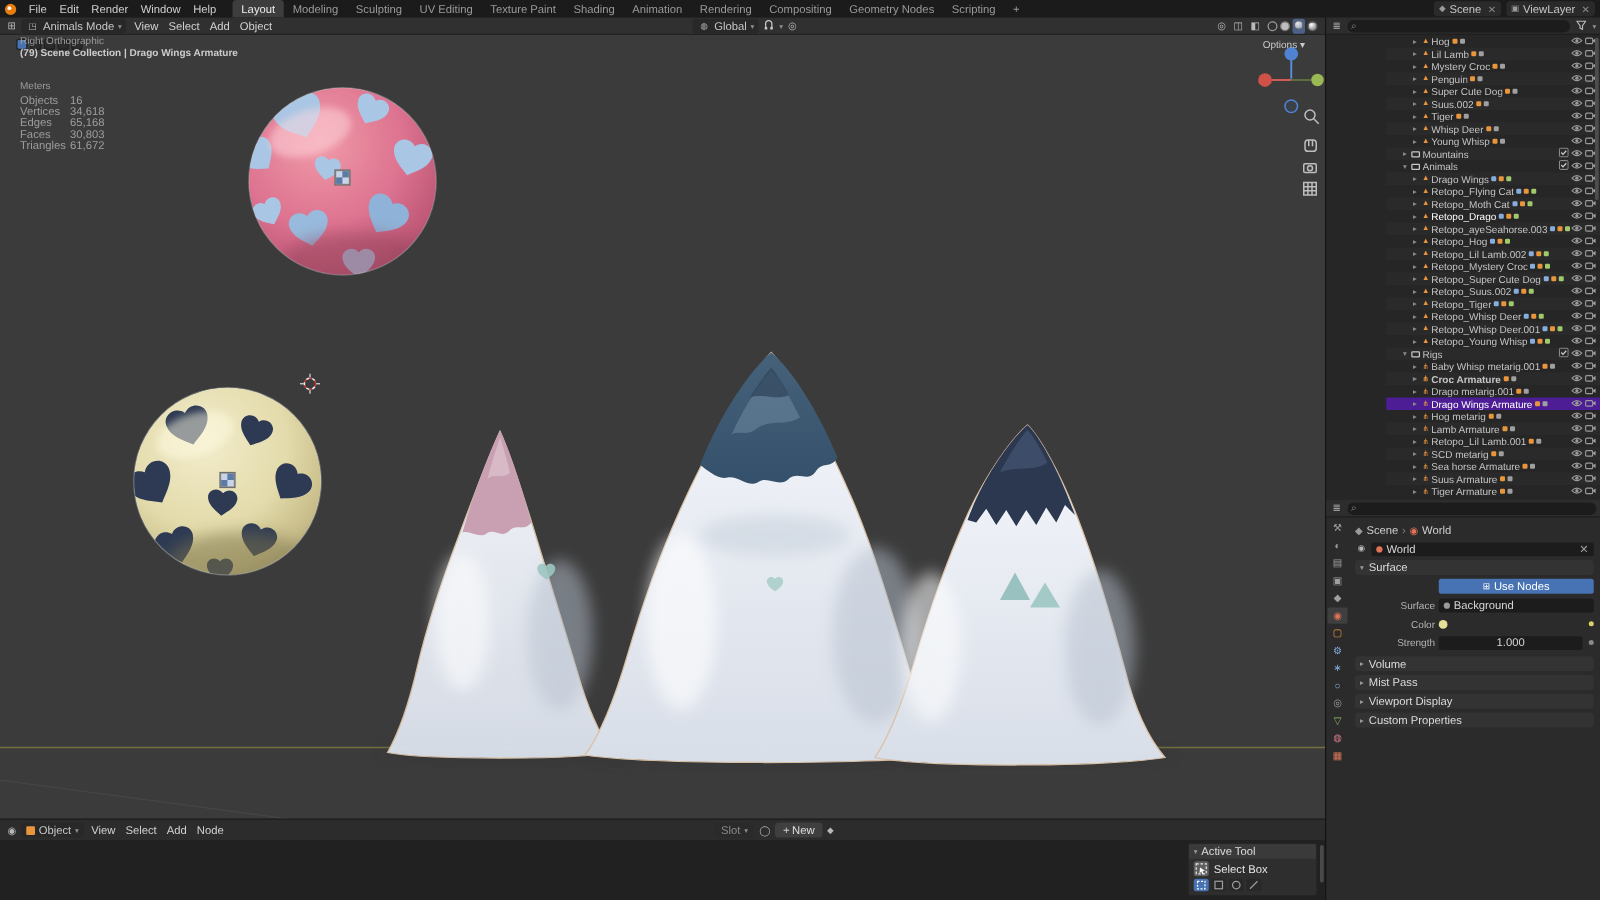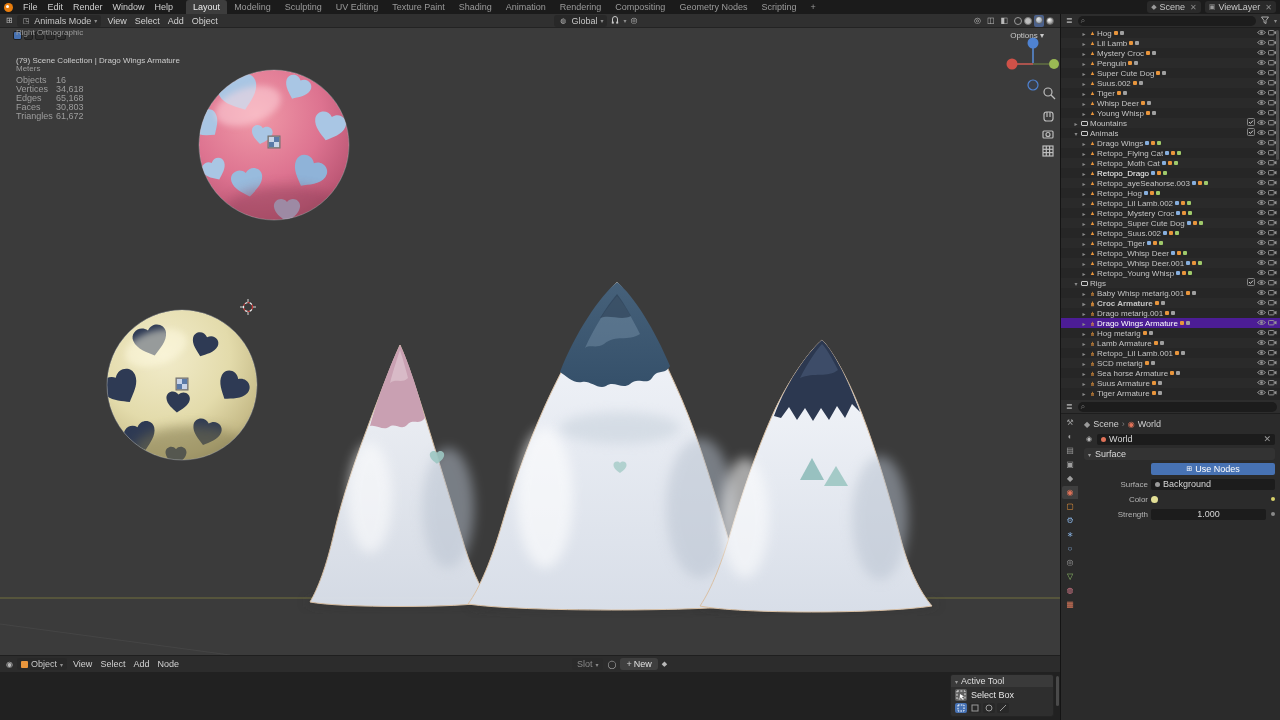--- a/index.html
+++ b/index.html
@@ -42,21 +42,21 @@
   .vpt{width:9px;height:9px;background:#2b2b2b;border-radius:2px;border:1px solid #1f1f1f;}
   .vpt.on{background:#4772b3;}
   #vp-options{position:absolute;right:16px;top:3px;color:#c9c9c9;font-size:8px;}
   
   #outliner{position:absolute;left:1061px;top:14px;width:219px;height:386px;background:#262626;}
   #ol-header{height:14px;background:#2d2d2d;border-bottom:1px solid #1e1e1e;display:flex;align-items:center;gap:3px;padding:0 3px;}
   .search{flex:1;background:#1c1c1c;border:none;border-radius:6px;height:10px;color:#bbb;font-size:8px;padding:0 4px 0 12px;outline:none;}
   .search-wrap{flex:1;position:relative;display:flex;}
   .search-glyph{position:absolute;left:3px;top:0px;color:#8a8a8a;font-size:8px;}
   #outliner-rows{position:absolute;top:14px;left:0;right:0;bottom:0;overflow:hidden;}
-  .ol-row{height:10px;display:flex;align-items:center;font-size:8px;padding-right:3px;color:#c4c4c4;}
+  .ol-row{height:10px;display:flex;align-items:center;font-size:8px;padding-right:3px;color:#c4c4c4;margin-left:48px;}
   .ol-row:nth-child(even){background:#2a2a2a;}
   .ol-row.sel{background:#4c1d95;color:#fff;}
   .ol-row.act .ol-name{color:#fff;}
   .ol-arrow{width:8px;color:#8a8a8a;font-size:6px;text-align:center;flex:none;}
   .ol-ticon{width:9px;text-align:center;font-size:6px;color:#e8953c;flex:none;}
   .ol-colicon{width:7px;height:5px;border:1px solid #c9c9c9;border-radius:1px;margin:0 2px 0 1px;flex:none;}
   .ol-name{white-space:nowrap;overflow:hidden;max-width:118px;}
   .badge{width:4px;height:4px;border-radius:1px;display:inline-block;margin-left:2px;flex:none;}
   .ol-right{margin-left:auto;display:flex;gap:2px;align-items:center;flex:none;}
   .ol-sb{position:absolute;right:1px;top:16px;width:3px;height:130px;background:#4d4d4d;border-radius:2px;}
@@ -358,21 +358,21 @@
   <div id="vp-tools">
     <span class="vpt on"></span>
     <span class="vpt"></span>
     <span class="vpt"></span>
     <span class="vpt"></span>
     <span class="vpt"></span>
   </div>
   <div id="vp-options"><span>Options</span> ▾</div>
 
   <div class="vp-text" style="left:16px;top:0;">Right Orthographic</div>
-  <div class="vp-text" id="vp-context" style="left:16px;top:28px;">(79) Scene Collection | Drago Wings Armature</div>
+  <div class="vp-text" id="vp-context" style="left:16px;top:10px;font-weight:bold;">(79) Scene Collection | Drago Wings Armature</div>
   <div class="vp-text" style="left:16px;top:36px;">Meters</div>
   <div id="vp-stats">
       <div class="stat-row">
         <span>Objects</span>
         <span>16</span>
       </div>
       <div class="stat-row">
         <span>Vertices</span>
         <span>34,618</span>
       </div>
@@ -1188,14 +1188,32 @@
       <div style="flex:1;"></div>
       <span class="deco" style="background:#d8d26a;"></span>
     </div>
     <div class="prow">
       <span class="plabel">Strength</span>
       <div class="pfield" style="justify-content:center;">
         <span>1.000</span>
       </div>
       <span class="deco"></span>
     </div>
+    <div id="prop-collapsed" style="display:flex;flex-direction:column;gap:3px;margin-top:2px;">
+        <div class="psection">
+          <span class="psec-arr">▸</span>
+          <span>Volume</span>
+        </div>
+        <div class="psection">
+          <span class="psec-arr">▸</span>
+          <span>Mist Pass</span>
+        </div>
+        <div class="psection">
+          <span class="psec-arr">▸</span>
+          <span>Viewport Display</span>
+        </div>
+        <div class="psection">
+          <span class="psec-arr">▸</span>
+          <span>Custom Properties</span>
+        </div>
+      </div>
   </div>
 </div>
 
 </body></html>

